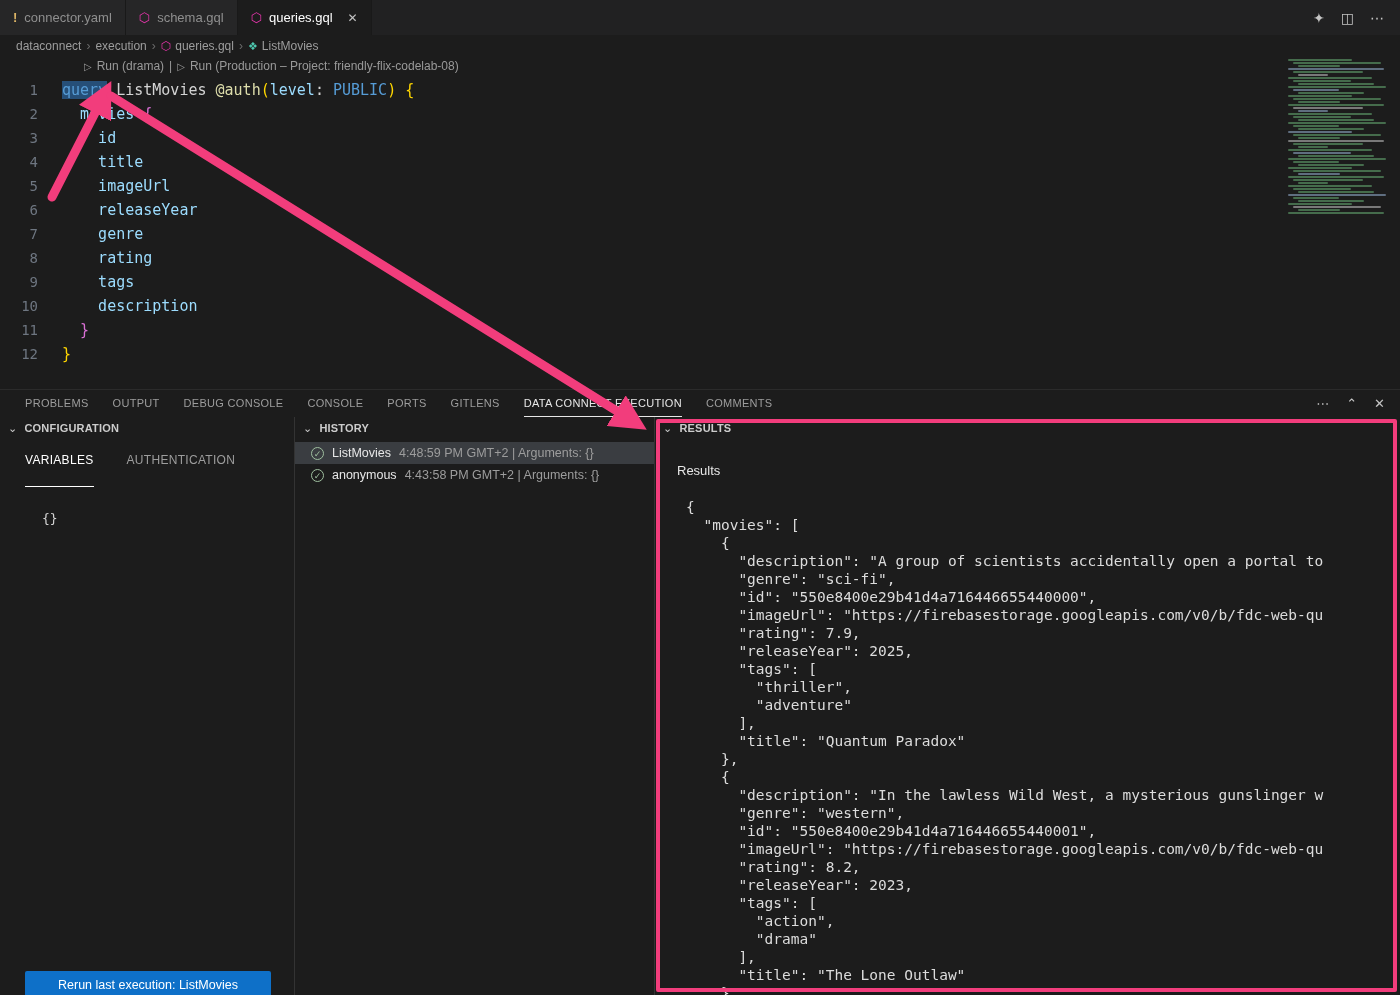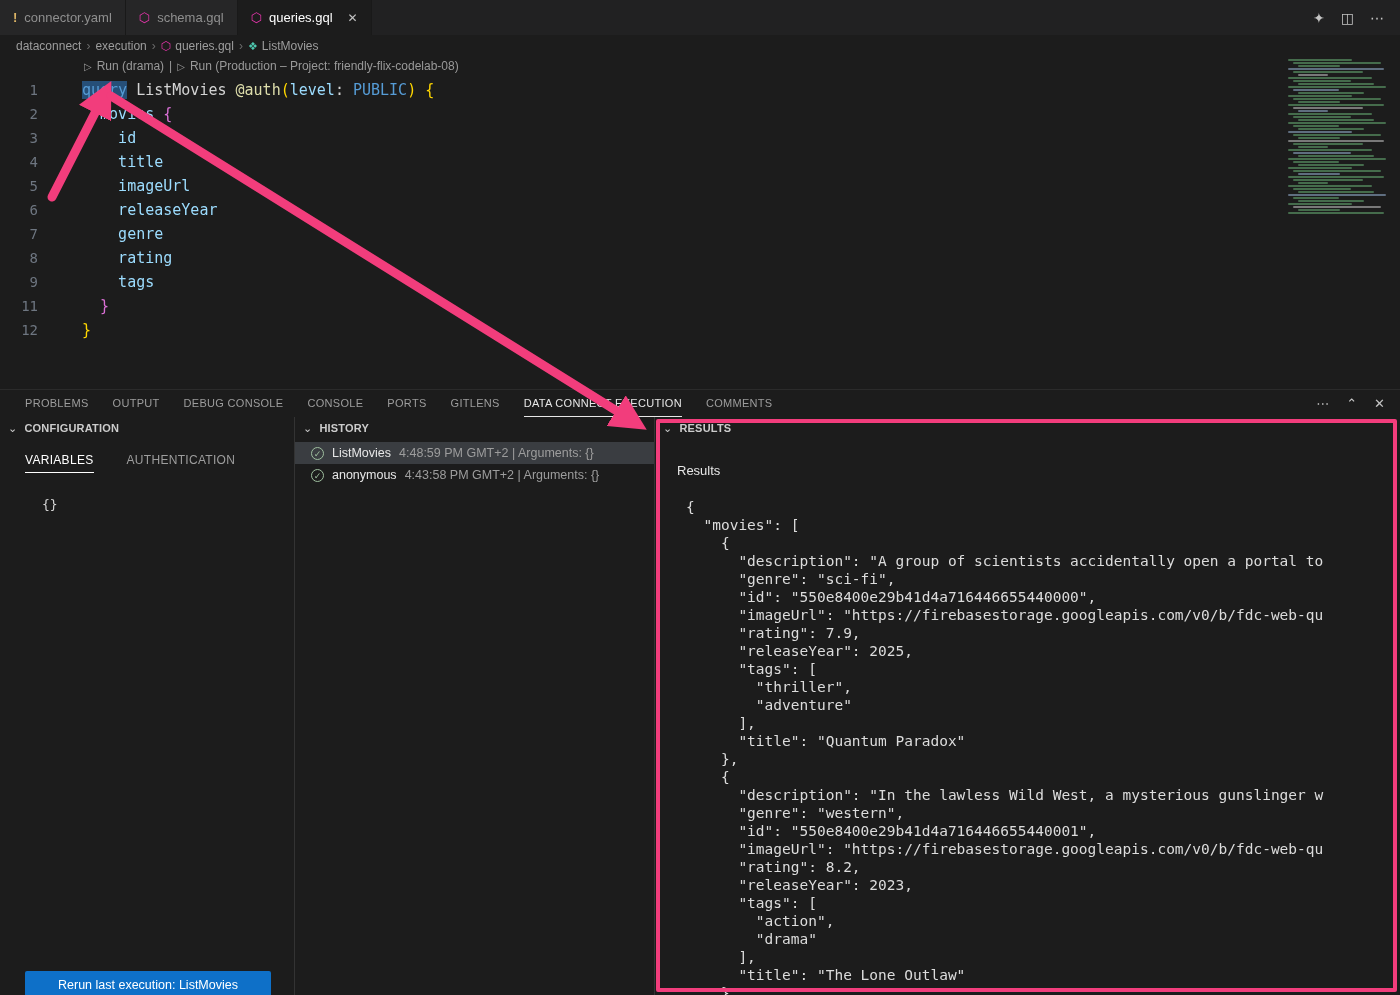--- a/index.html
+++ b/index.html
@@ -27,21 +27,21 @@
   .crumb .ic-symbol { color:#4ec9b0; font-size:11px; }
 
   
   .editor { position:absolute; top:57px; left:0; right:0; height:332px; background:#1c1c1c; overflow:hidden; }
   .codelens { position:absolute; top:2px; left:84px; display:flex; align-items:center; gap:5px; font-size:12px; color:#999999; }
   .codelens .cl-link { color:#999999; text-decoration:none; cursor:pointer; }
   .codelens .cl-play { font-size:10px; }
   .code-lines { position:absolute; top:21px; left:0; right:0; font-family:"DejaVu Sans Mono", monospace; }
   .code-line { display:flex; height:24px; line-height:24px; font-size:15px; white-space:pre; }
   .gutter { width:62px; flex:none; text-align:right; padding-right:24px; color:#6e7681; font-size:14px; }
-  .line-text { white-space:pre;margin-left:20px; }
+  .line-text { white-space:pre; }
   .kw { color:#569cd6; } .field { color:#9cdcfe; } .fn { color:#dcdcaa; }
   .br1 { color:#ffd700; } .br2 { color:#da70d6; } .pl { color:#d4d4d4; }
   .sel { background:var(--selection-blue,#264F78); }
   .minimap { position:absolute; top:0; right:0; width:117px; height:182px; padding:2px 3px; overflow:hidden; }
   .minimap .stripe { height:2px; margin-bottom:1px; border-radius:1px; opacity:0.85; }
 
   
   .panel { position:absolute; top:389px; left:0; right:0; bottom:0; background:#1c1c1c; border-top:1px solid #2b2b2b; }
   .panel-tabs { height:27px; display:flex; align-items:stretch; padding-left:25px; }
   .ptabs { display:flex; align-items:stretch; gap:24px; }
@@ -52,21 +52,21 @@
   .panel-body { display:flex; height:calc(100% - 27px); }
   .col { position:relative; overflow:hidden; }
   .col-config { width:295px; border-right:1px solid #333333; }
   .col-history { width:360px; border-right:1px solid #333333; }
   .col-results { flex:1; }
   .sec-head { height:22px; display:flex; align-items:center; gap:7px; padding-left:8px; font-size:11px; font-weight:bold; color:#cccccc; letter-spacing:0.2px; }
   .sec-head .chev { font-weight:normal; font-size:11px; color:#cccccc; }
 
   
   .cfg-tabs { display:flex; gap:33px; margin:14px 0 0 25px; font-size:12px; }
-  .cfg-tab { color:#9d9d9d; padding-bottom:5px; border-bottom:1px solid transparent; cursor:pointer; letter-spacing:0.3px;text-align:center; }
+  .cfg-tab { color:#9d9d9d; padding-bottom:19px; border-bottom:1px solid transparent; cursor:pointer; letter-spacing:0.3px;text-align:center; }
   .cfg-tab.active { color:#ffffff; border-bottom-color:#ffffff; }
   .cfg-vars { margin:24px 0 0 42px; font-family:"DejaVu Sans Mono", monospace; font-size:13px; color:#d4d4d4; }
   .rerun { position:absolute; left:25px; bottom:-3px; width:246px; height:27px; background:var(--button-blue,#0E70C8); color:#ffffff; border:none; border-radius:2px; font-size:12.5px; font-family:"Liberation Sans", sans-serif; cursor:pointer; }
 
   
   .hist-list { margin-top:3px; }
   .hist-row { height:22px; display:flex; align-items:center; gap:8px; padding-left:16px; font-size:12.5px; color:#9d9d9d; cursor:pointer; }
   .hist-row.selected { background:#3a3d41; }
   .check { width:13px; height:13px; flex:none; border:1px solid #9fbf9f; border-radius:50%; color:#9fbf9f; font-size:9px; line-height:12px; text-align:center; }
   .hist-name { color:#e7e7e7; }
@@ -140,20 +140,21 @@
     <div class="code-lines">
         <div class="code-line"><span class="gutter">1</span><span class="line-text"><span class="kw sel">query</span><span class="pl"> ListMovies </span><span class="fn">@auth</span><span class="br1">(</span><span class="field">level</span><span class="pl">: </span><span class="kw">PUBLIC</span><span class="br1">)</span><span class="br1"> {</span></span></div>
         <div class="code-line"><span class="gutter">2</span><span class="line-text"><span class="pl">  </span><span class="field">movies </span><span class="br2">{</span></span></div>
         <div class="code-line"><span class="gutter">3</span><span class="line-text"><span class="field">    id</span></span></div>
         <div class="code-line"><span class="gutter">4</span><span class="line-text"><span class="field">    title</span></span></div>
         <div class="code-line"><span class="gutter">5</span><span class="line-text"><span class="field">    imageUrl</span></span></div>
         <div class="code-line"><span class="gutter">6</span><span class="line-text"><span class="field">    releaseYear</span></span></div>
         <div class="code-line"><span class="gutter">7</span><span class="line-text"><span class="field">    genre</span></span></div>
         <div class="code-line"><span class="gutter">8</span><span class="line-text"><span class="field">    rating</span></span></div>
         <div class="code-line"><span class="gutter">9</span><span class="line-text"><span class="field">    tags</span></span></div>
+        <div class="code-line"><span class="gutter">10</span><span class="line-text"><span class="field">    description</span></span></div>
         <div class="code-line"><span class="gutter">11</span><span class="line-text"><span class="br2">  }</span></span></div>
         <div class="code-line"><span class="gutter">12</span><span class="line-text"><span class="br1">}</span></span></div>
       </div>
     <div class="minimap">
         <div class="stripe" style="width: 64px; margin-left: 2px; background: rgb(76, 122, 85);"></div>
         <div class="stripe" style="width: 88px; margin-left: 7px; background: rgb(76, 122, 85);"></div>
         <div class="stripe" style="width: 42px; margin-left: 12px; background: rgb(76, 122, 85);"></div>
         <div class="stripe" style="width: 96px; margin-left: 2px; background: rgb(107, 125, 146);"></div>
         <div class="stripe" style="width: 70px; margin-left: 7px; background: rgb(76, 122, 85);"></div>
         <div class="stripe" style="width: 30px; margin-left: 12px; background: rgb(138, 138, 138);"></div>

